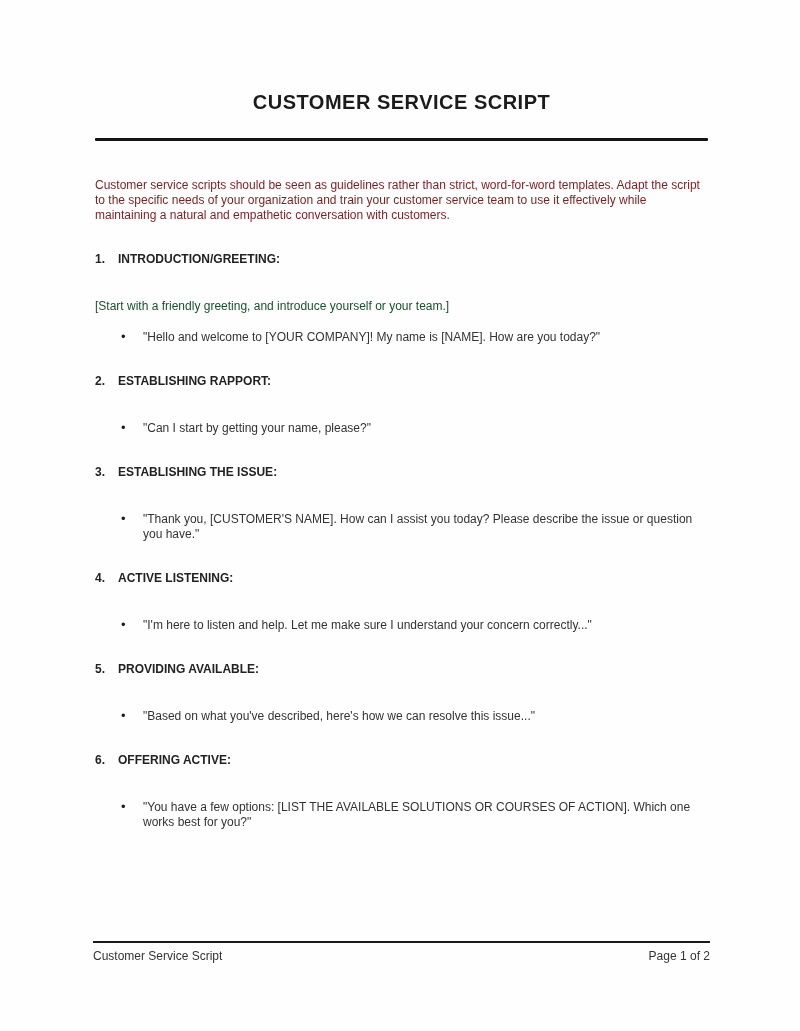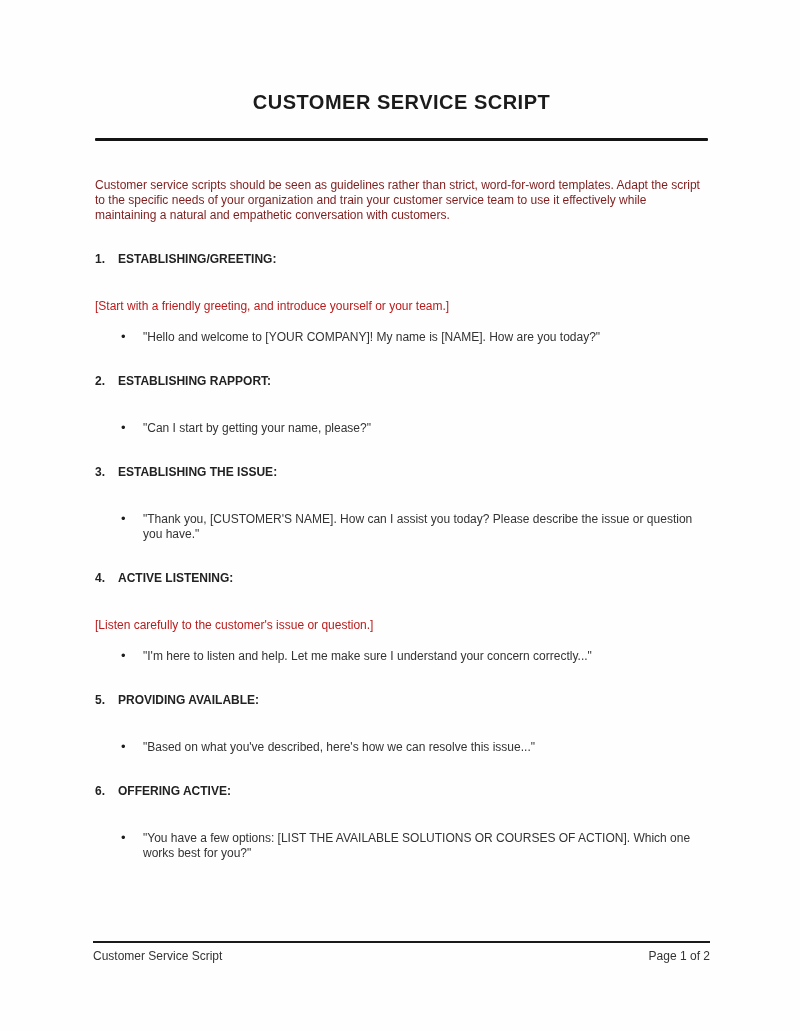--- a/index.html
+++ b/index.html
@@ -52,21 +52,21 @@
   .section:first-of-type .sec-head { margin-top: 35px; }
   .sec-num {
     display: inline-block;
     width: 23px;
     flex: 0 0 23px;
   }
   .note {
     margin-top: 32px;
     font-size: 12px;
     line-height: 15px;
-    color: #b91c1c;
+    color: #14532d;
   }
   .bullet {
     margin-top: 32px;
     position: relative;
     padding-left: 48px;
     font-size: 12px;
     line-height: 15px;
     color: #333333;
   }
   .note + .bullet { margin-top: 16px; }
@@ -102,21 +102,21 @@
   <div class="content">
 
     <div class="doc-title">CUSTOMER SERVICE SCRIPT</div>
     <div class="rule"></div>
 
     <p class="intro">Customer service scripts should be seen as guidelines rather than strict, word-for-word templates. Adapt the script to the specific needs of your organization and train your customer service team to use it effectively while maintaining a natural and empathetic conversation with customers.</p>
 
     <div class="section">
       <div class="sec-head">
         <span class="sec-num">1.</span>
-        <span>ESTABLISHING/GREETING:</span>
+        <span>INTRODUCTION/GREETING:</span>
       </div>
       <div class="note">[Start with a friendly greeting, and introduce yourself or your team.]</div>
       <div class="bullet">
         <span class="dot">•</span>
         <span>"Hello and welcome to [YOUR COMPANY]! My name is [NAME]. How are you today?"</span>
       </div>
     </div>
 
     <div class="section">
       <div class="sec-head">
@@ -138,21 +138,20 @@
         <span class="dot">•</span>
         <span>"Thank you, [CUSTOMER'S NAME]. How can I assist you today? Please describe the issue or question you have."</span>
       </div>
     </div>
 
     <div class="section">
       <div class="sec-head">
         <span class="sec-num">4.</span>
         <span>ACTIVE LISTENING:</span>
       </div>
-      <div class="note">[Listen carefully to the customer's issue or question.]</div>
       <div class="bullet">
         <span class="dot">•</span>
         <span>"I'm here to listen and help. Let me make sure I understand your concern correctly..."</span>
       </div>
     </div>
 
     <div class="section">
       <div class="sec-head">
         <span class="sec-num">5.</span>
         <span>PROVIDING AVAILABLE:</span>

